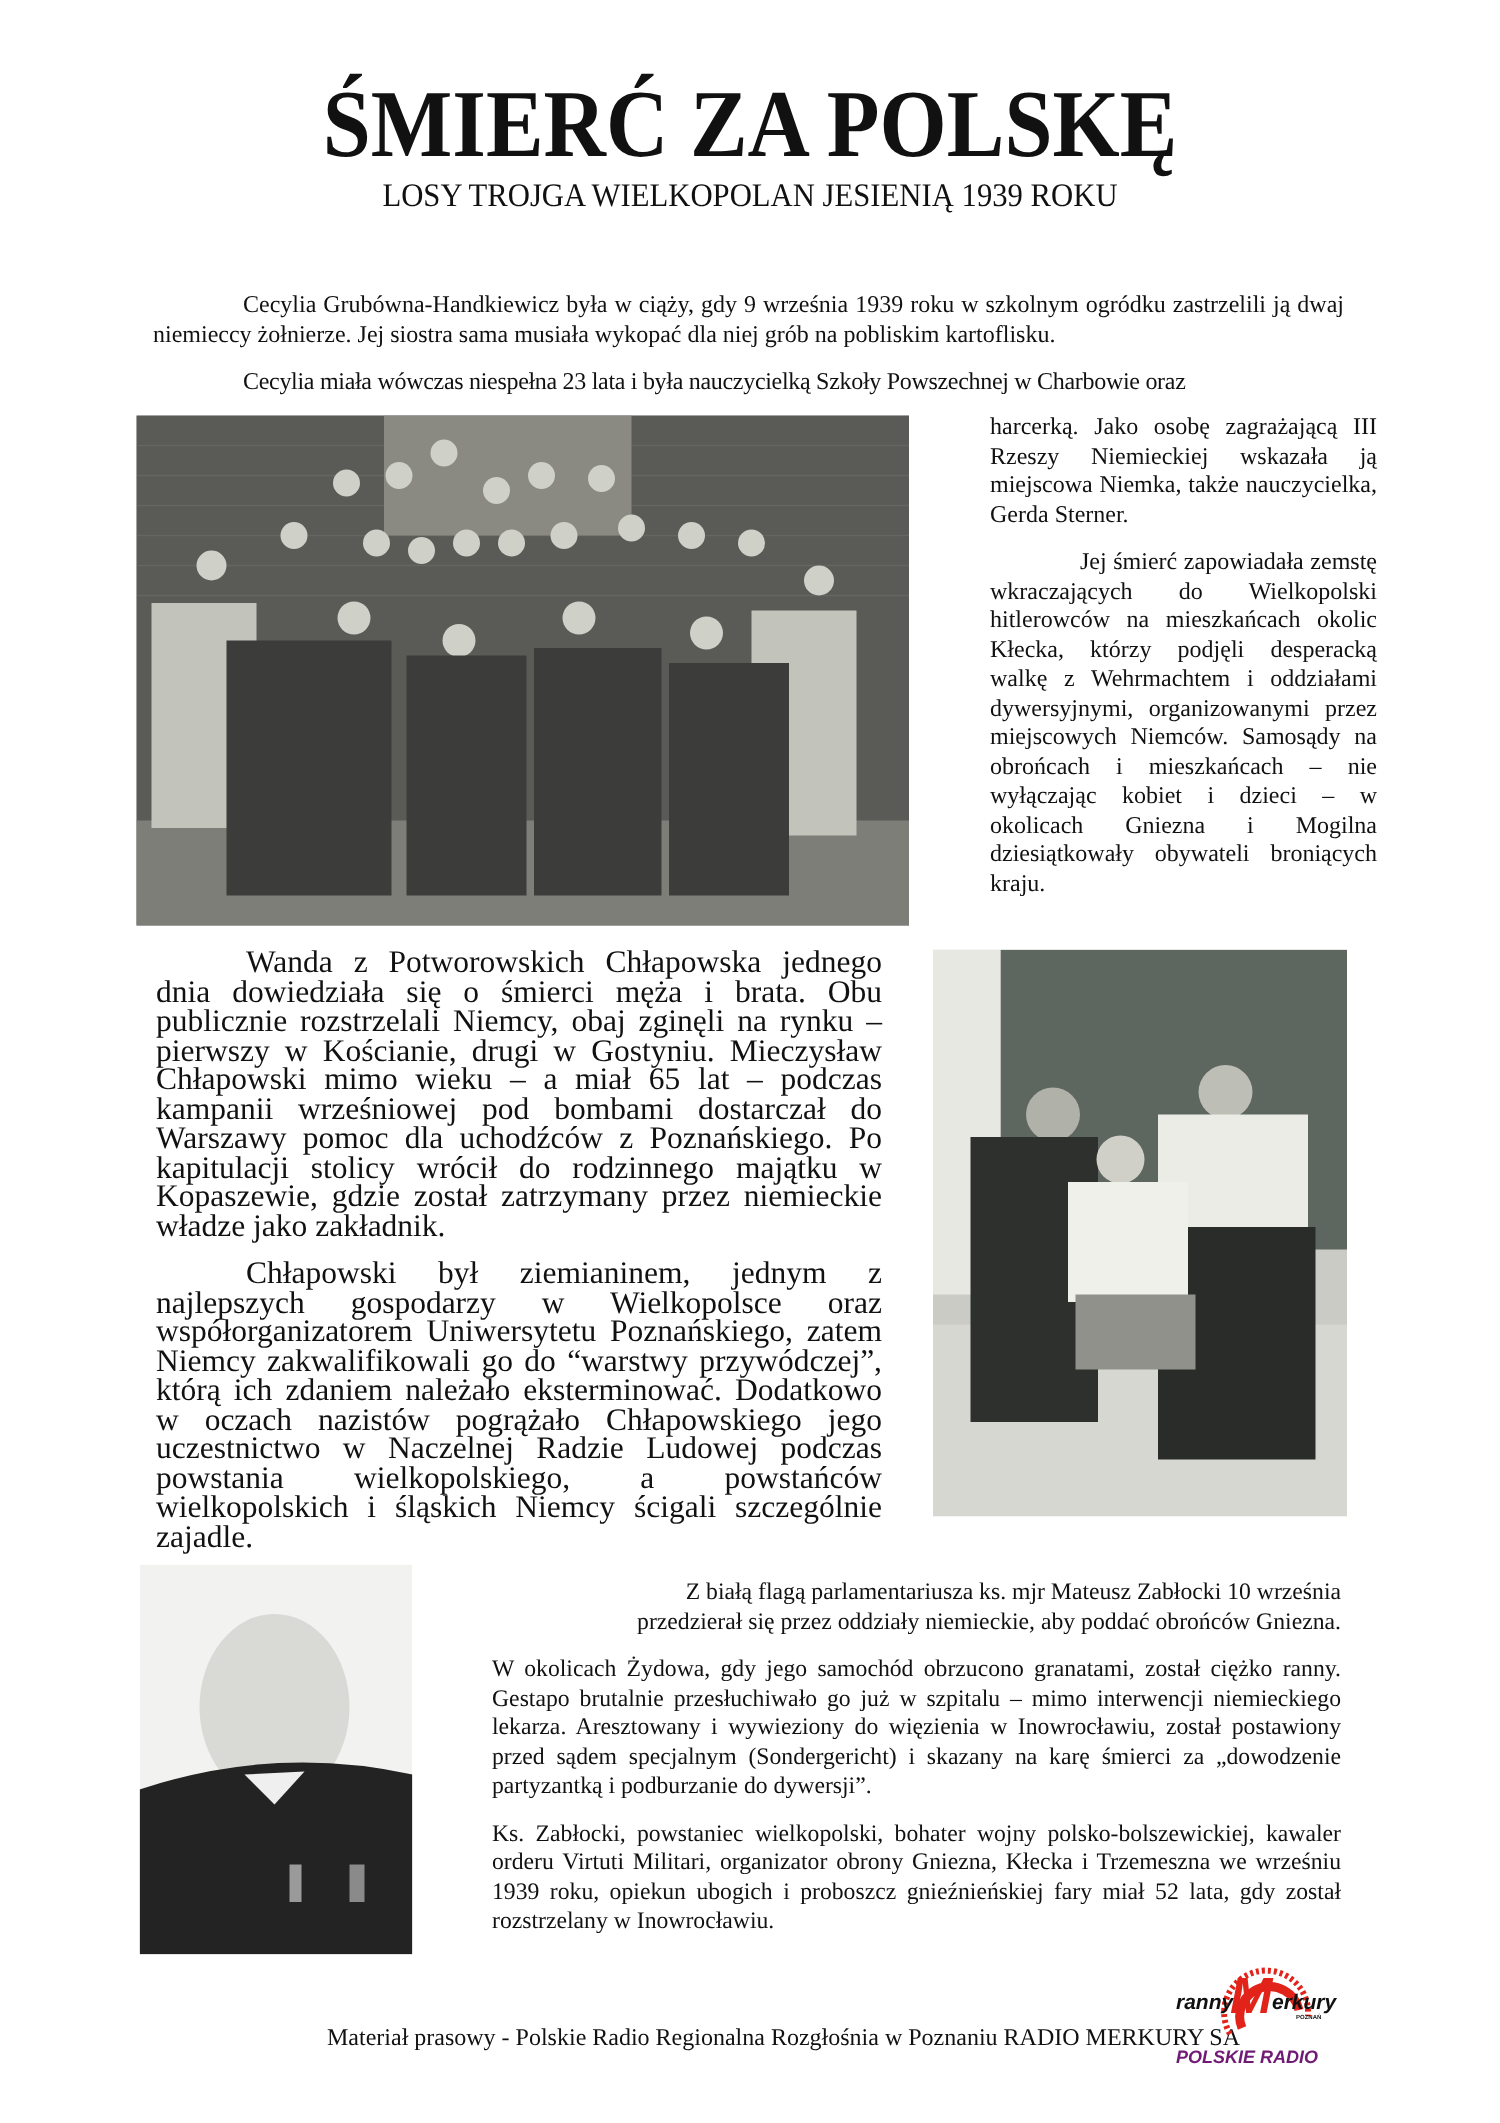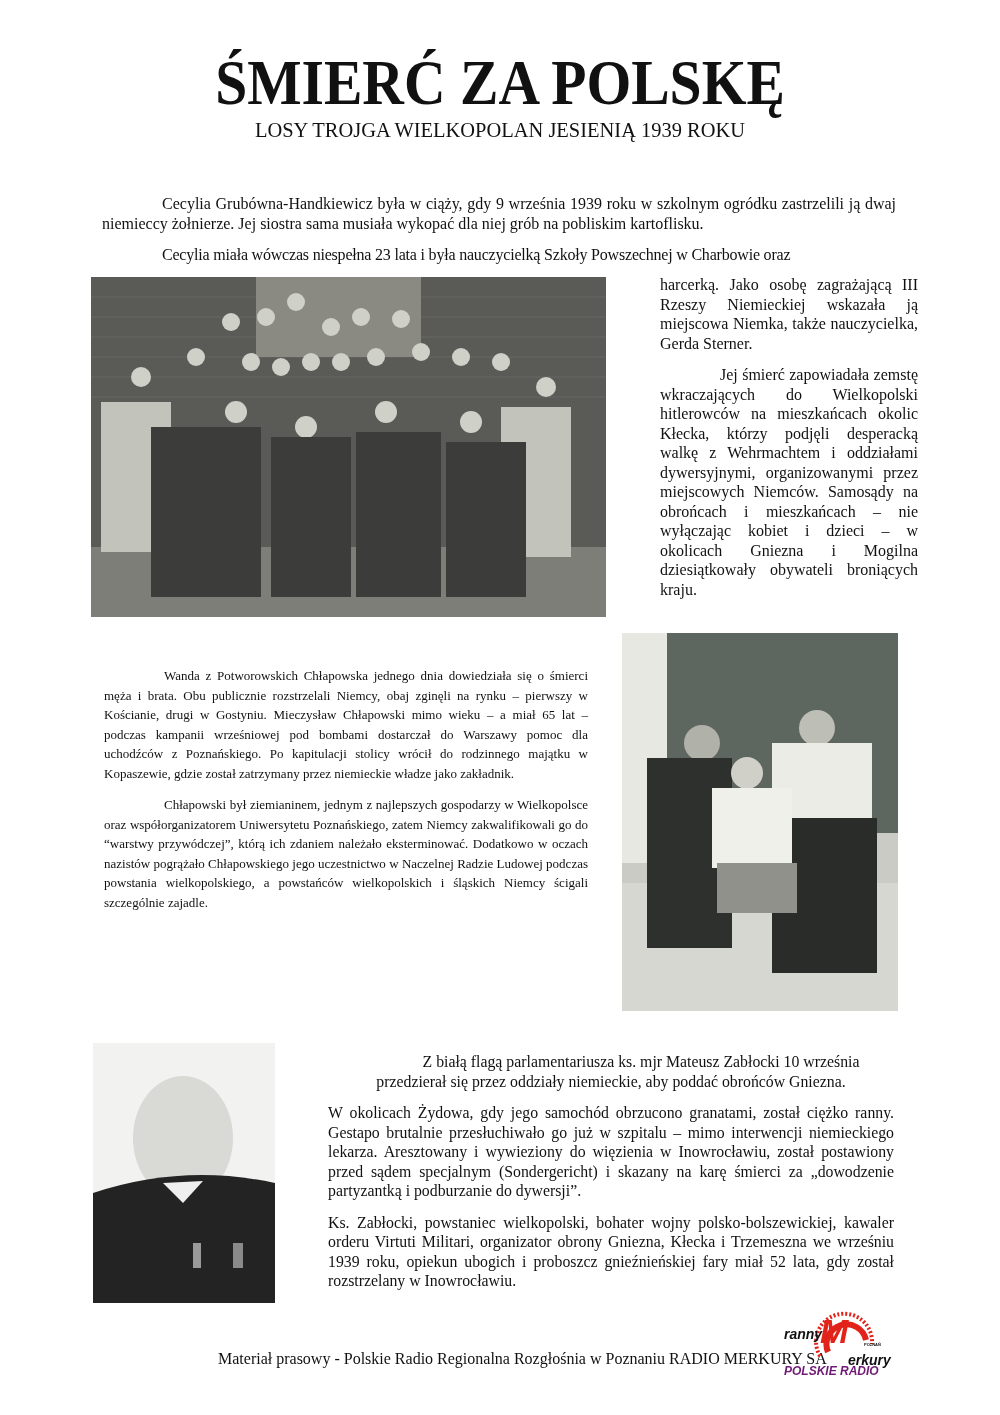--- a/index.html
+++ b/index.html
@@ -76,21 +76,21 @@
         <rect x="355" y="165" width="80" height="155"></rect>
       </g>
   </svg>
 </div>
 
 <div class="txt" style="left:648px; top:263px; width:282px;">
   <p>harcerką. Jako osobę zagrażającą III Rzeszy Niemieckiej wskazała ją miejscowa Niemka, także nauczycielka, Gerda Sterner.</p>
   <p class="indent">Jej śmierć zapowiadała zemstę wkraczających do Wielkopolski hitlerowców na mieszkańcach okolic Kłecka, którzy podjęli desperacką walkę z Wehrmachtem i oddziałami dywersyjnymi, organizowanymi przez miejscowych Niemców. Samosądy na obrońcach i mieszkańcach – nie wyłączając kobiet i dzieci – w okolicach Gniezna i Mogilna dziesiątkowały obywateli broniących kraju.</p>
 </div>
 
-<div class="txt" style="left:92px; top:654px; width:508px; font-size:13px;">
+<div class="txt" style="left:92px; top:620px; width:508px; font-size:21px;">
   <p class="indent">Wanda z Potworowskich Chłapowska jednego dnia dowiedziała się o śmierci męża i brata. Obu publicznie rozstrzelali Niemcy, obaj zginęli na rynku – pierwszy  w Kościanie, drugi w Gostyniu. Mieczysław Chłapowski mimo wieku – a miał 65 lat – podczas kampanii wrześniowej pod bombami dostarczał do Warszawy pomoc dla uchodźców z Poznańskiego. Po kapitulacji stolicy wrócił do rodzinnego majątku w Kopaszewie, gdzie został zatrzymany przez niemieckie władze jako zakładnik.</p>
   <p class="indent">Chłapowski był ziemianinem, jednym z najlepszych gospodarzy w Wielkopolsce oraz  współorganizatorem Uniwersytetu Poznańskiego, zatem Niemcy zakwalifikowali go do “warstwy przywódczej”, którą ich zdaniem należało eksterminować. Dodatkowo w oczach nazistów pogrążało Chłapowskiego jego uczestnictwo w Naczelnej Radzie Ludowej podczas powstania wielkopolskiego, a powstańców wielkopolskich i  śląskich Niemcy ścigali szczególnie zajadle.</p>
 </div>
 
 <div class="photo" style="left:622px; top:633px; width:276px; height:378px;">
   <svg viewBox="0 0 276 378" preserveAspectRatio="none">
     <rect width="276" height="378" fill="#c9cbc4"></rect>
     <rect x="45" y="0" width="231" height="200" fill="#5e6660"></rect>
     <rect x="0" y="0" width="45" height="230" fill="#e8e8e2"></rect>
     <rect x="0" y="250" width="276" height="128" fill="#d6d7d0"></rect>
@@ -110,34 +110,34 @@
     <rect width="182" height="260" fill="#f2f2f0"></rect>
     <ellipse cx="90" cy="95" rx="50" ry="62" fill="#d9d9d6"></ellipse>
     <path d="M0 150 Q90 120 182 140 L182 260 L0 260 Z" fill="#232323"></path>
     <path d="M70 140 L90 160 L110 138 Z" fill="#efefef"></path>
     <rect x="100" y="200" width="8" height="25" fill="#9a9a9a"></rect>
     <rect x="140" y="200" width="10" height="25" fill="#8a8a8a"></rect>
   </svg>
 </div>
 
 <div class="txt" style="left:316px; top:1040px; width:590px; font-size:15.8px;">
-  <p class="indent" style="text-align:center;">Z białą flagą parlamentariusza ks. mjr Mateusz Zabłocki 10 września przedzierał się przez oddziały niemieckie, aby poddać obrońców Gniezna.</p>
+  <p class="indent" style="text-align:right;">Z białą flagą parlamentariusza ks. mjr Mateusz Zabłocki 10 września przedzierał się przez oddziały niemieckie, aby poddać obrońców Gniezna.</p>
   <p>W okolicach Żydowa, gdy jego samochód obrzucono granatami, został ciężko ranny. Gestapo brutalnie przesłuchiwało go już w szpitalu – mimo interwencji niemieckiego lekarza. Aresztowany i wywieziony do więzienia w Inowrocławiu, został postawiony przed sądem specjalnym (Sondergericht) i skazany na karę śmierci za „dowodzenie partyzantką i podburzanie do dywersji”.</p>
   <p>Ks. Zabłocki, powstaniec wielkopolski, bohater wojny polsko-bolszewickiej, kawaler orderu Virtuti Militari, organizator obrony Gniezna, Kłecka i Trzemeszna we wrześniu 1939 roku, opiekun ubogich i proboszcz gnieźnieńskiej fary miał 52 lata, gdy został rozstrzelany w Inowrocławiu.</p>
 </div>
 
 <div class="footer">Materiał prasowy - Polskie Radio Regionalna Rozgłośnia w Poznaniu RADIO MERKURY SA</div>
 
 <div class="logo">
   <svg viewBox="0 0 120 72" width="120" height="72">
     <g fill="none" stroke="#e2231a" stroke-width="4" stroke-dasharray="2 2">
       <path d="M40 48 A28 28 0 1 1 92 36"></path>
     </g>
     <g fill="none" stroke="#e2231a" stroke-width="6">
       <path d="M48 44 A20 20 0 1 1 86 32"></path>
     </g>
   </svg>
   <span style="position:absolute; left:4px; top:18px; font-family:'Liberation Sans',sans-serif; font-weight:bold; font-style:italic; font-size:14px; color:#111;">ranny</span>
   <span style="position:absolute; left:40px; top:4px; font-family:'Liberation Sans',sans-serif; font-weight:bold; font-style:italic; font-size:34px; color:#e2231a;">M</span>
-  <span style="position:absolute; left:68px; top:18px; font-family:'Liberation Sans',sans-serif; font-weight:bold; font-style:italic; font-size:14px; color:#111;margin-top:26px;">erkury</span>
+  <span style="position:absolute; left:68px; top:18px; font-family:'Liberation Sans',sans-serif; font-weight:bold; font-style:italic; font-size:14px; color:#111;">erkury</span>
   <span style="position:absolute; left:84px; top:34px; font-family:'Liberation Sans',sans-serif; font-weight:bold; font-size:4px; color:#111;">POZNAŃ</span>
   <span style="position:absolute; left:4px; top:56px; font-family:'Liberation Sans',sans-serif; font-weight:bold; font-style:italic; font-size:12px; color:#701a75; white-space:nowrap;">POLSKIE RADIO</span>
 </div>
 
 </body></html>

